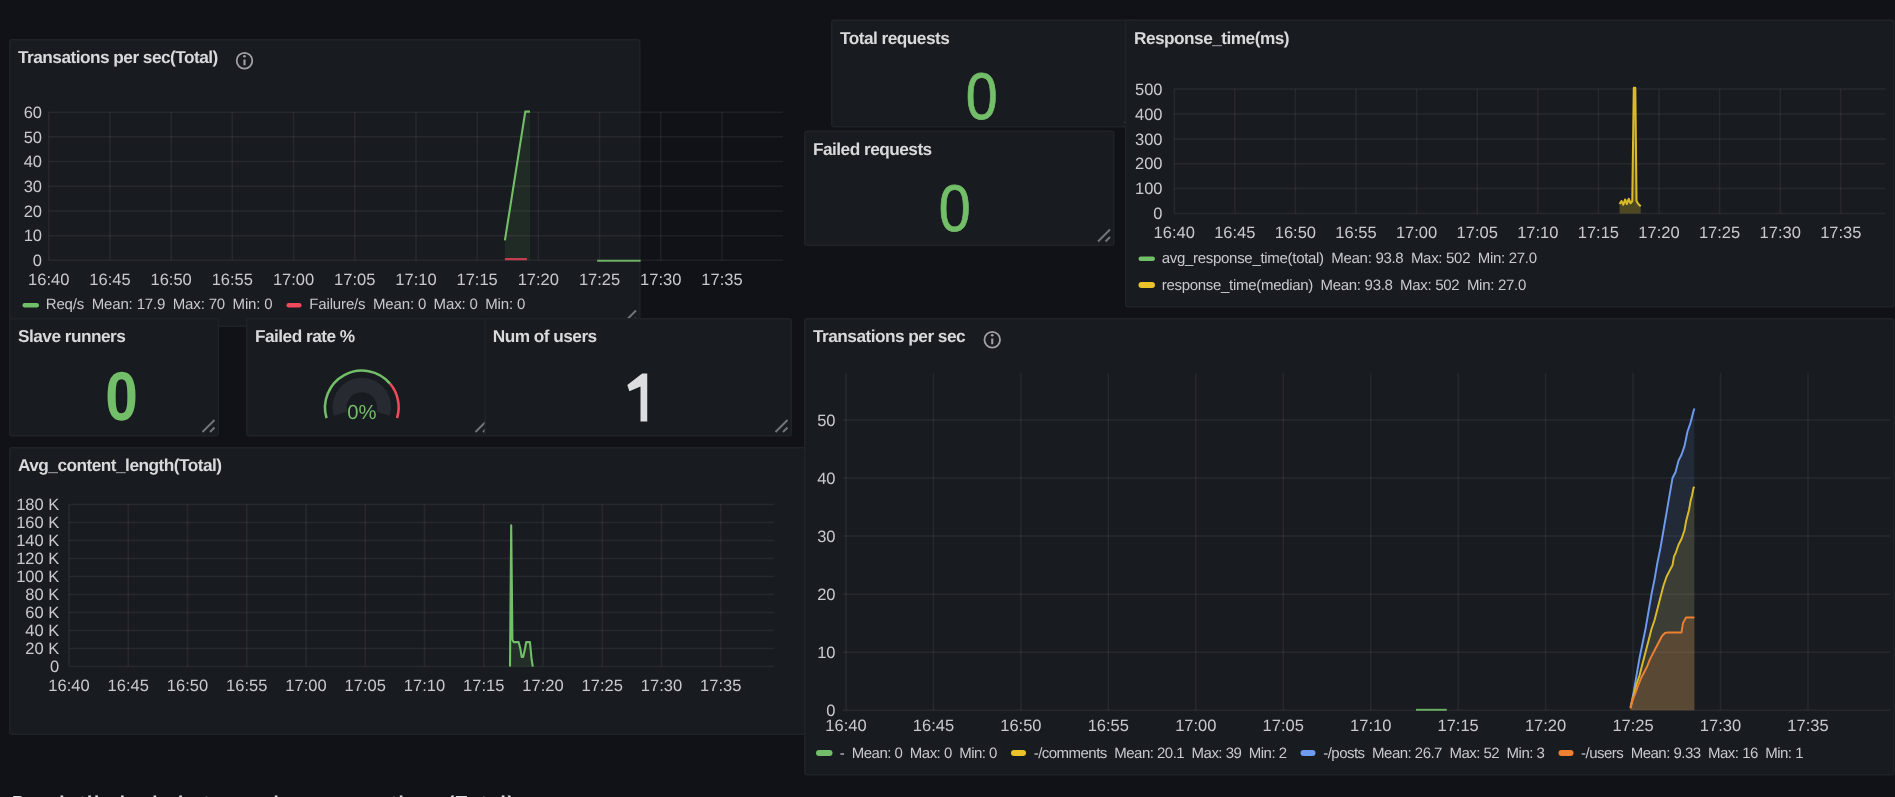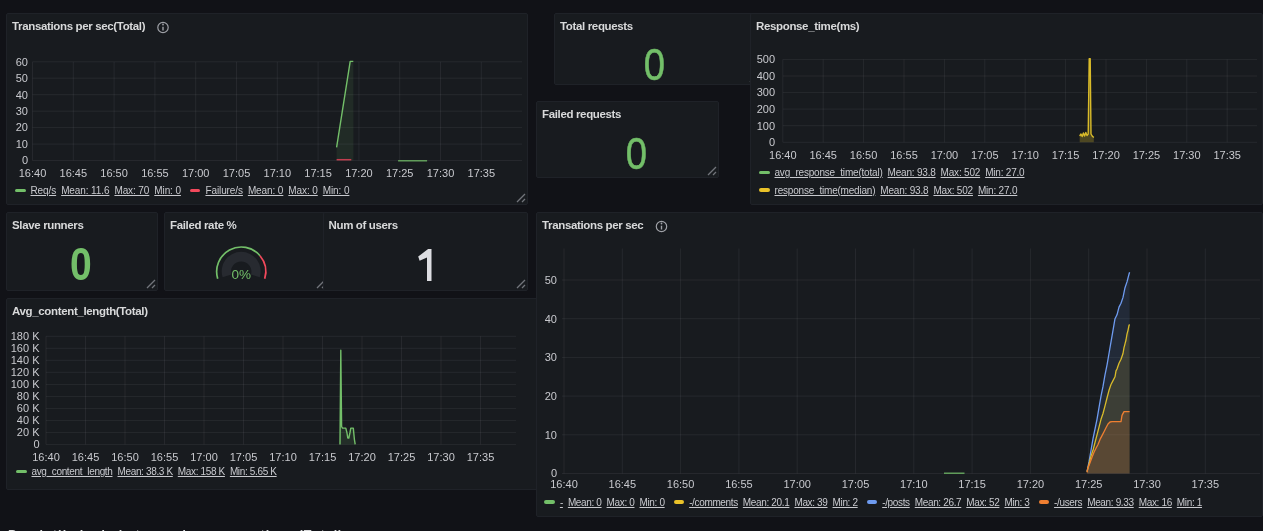--- a/index.html
+++ b/index.html
@@ -1,25 +1,25 @@
 <!DOCTYPE html>
 <html><head><meta charset="utf-8"><style>
 html,body{margin:0;padding:0;background:#111217;width:1263px;height:531px;overflow:hidden;}
 *{box-sizing:border-box;font-family:"Liberation Sans",sans-serif;}
 .panel{position:absolute;background:#181b1f;border:1px solid #1f2228;border-radius:2px;}
 .ptitle{position:absolute;font-size:11.5px;font-weight:700;color:#d8d9da;letter-spacing:-0.35px;white-space:nowrap;}
 .big{position:absolute;font-weight:700;color:#73bf69;transform:scaleX(0.85);transform-origin:center;white-space:nowrap;text-align:center;}
 .big1{position:absolute;font-weight:400;-webkit-text-stroke:0.5px #73bf69;color:#73bf69;transform:scaleX(0.87);transform-origin:center;white-space:nowrap;text-align:center;}
 text{font-family:"Liberation Sans",sans-serif;}
 .ax{font-size:11px;fill:#c8c9ce;}
-.leg{position:absolute;display:flex;align-items:center;font-size:10px;letter-spacing:-0.35px;color:#c8c9ce;white-space:nowrap;text-decoration:underline;}
+.leg{position:absolute;display:flex;align-items:center;font-size:10px;letter-spacing:-0.35px;color:#c8c9ce;white-space:nowrap;}
 .leg i{width:10.5px;height:3.4px;border-radius:2px;display:inline-block;margin-right:5px;flex:none;}
 .leg b{font-weight:400;margin-right:5px;}
 </style></head><body>
-<div class="panel" style="left:6px;top:13px;width:522px;height:192px">
+<div class="panel" style="left:6px;top:26px;width:421px;height:192px">
     <div class="ptitle" style="left:5px;top:6px">Transations per sec(Total)</div>
     <svg style="position:absolute;right:1px;bottom:1px" width="11" height="11">
       <path d="M10 2 L2 10 M10 7 L7 10" stroke="#72757b" stroke-width="1.3" fill="none"></path>
     </svg>
     <svg style="position:absolute;left:0;top:0" width="522" height="192">
       <g stroke="#9fa1a7" fill="none">
         <circle cx="156" cy="13.5" r="5.2" stroke-width="1.2"></circle>
         <line x1="156" y1="12.7" x2="156" y2="16.5" stroke-width="1.4"></line>
         <circle cx="156" cy="10.5" r="0.9" fill="#9fa1a7" stroke="none"></circle>
       </g>
@@ -62,38 +62,38 @@
       <line x1="474.3" y1="47.8" x2="474.3" y2="146.5" stroke="rgba(204,204,220,0.08)" stroke-width="1"></line>
       <text x="474.3" y="163" class="ax" text-anchor="middle">17:35</text>
       <polygon points="329.6,146.5 329.6,133.3 343.2,47.4 346.3,47.4 346.4,146.5" fill="#73bf69" fill-opacity="0.1"></polygon>
       <polyline points="329.6,133.3 343.2,47.4 346.3,47.4" fill="none" stroke="#73bf69" stroke-width="1.4" stroke-linejoin="round"></polyline>
       <line x1="329.6" y1="145.7" x2="344.3" y2="145.7" stroke="#c23e4f" stroke-width="1.5"></line>
       <line x1="391.1" y1="146.8" x2="420.1" y2="146.8" stroke="#6cb163" stroke-width="1.3"></line>
     </svg>
     <div class="leg" style="left:8px;top:171px;letter-spacing:-0.1px">
       <i style="background:#73bf69;"></i>
       <b>Req/s</b>
-      <b>Mean: 11.6</b>
+      <b>Mean: 17.9</b>
       <b>Max: 70</b>
       <b>Min: 0</b>
       <i style="background:#f2495c;margin-left:4px;"></i>
       <b>Failure/s</b>
       <b>Mean: 0</b>
       <b>Max: 0</b>
       <b>Min: 0</b>
     </div>
   </div>
 <div class="panel" style="left:554px;top:13px;width:207px;height:72px">
     <div class="ptitle" style="left:5px;top:6px">Total requests</div>
     <svg style="position:absolute;right:1px;bottom:1px" width="11" height="11">
       <path d="M10 2 L2 10 M10 7 L7 10" stroke="#72757b" stroke-width="1.3" fill="none"></path>
     </svg>
     <div class="big1" style="left:-4px;width:207px;top:29px;font-size:44px;line-height:44px;">0</div>
   </div>
-<div class="panel" style="left:536px;top:101px;width:183px;height:77px">
+<div class="panel" style="left:536px;top:87px;width:207px;height:77px">
     <div class="ptitle" style="left:5px;top:6px">Failed requests</div>
     <svg style="position:absolute;right:1px;bottom:1px" width="11" height="11">
       <path d="M10 2 L2 10 M10 7 L7 10" stroke="#72757b" stroke-width="1.3" fill="none"></path>
     </svg>
     <div class="big1" style="left:-4px;width:207px;top:30px;font-size:44px;line-height:44px;">0</div>
   </div>
 <div class="panel" style="left:750px;top:13px;width:513px;height:192px">
     <div class="ptitle" style="left:5px;top:6px">Response_time(ms)</div>
     <svg style="position:absolute;left:0;top:0" width="513" height="192">
       <line x1="31.8" y1="128.3" x2="506" y2="128.3" stroke="rgba(204,204,220,0.08)" stroke-width="1"></line>
@@ -143,21 +143,21 @@
       <b>Min: 27.0</b>
     </div>
     <div class="leg" style="left:8px;top:170.5px;letter-spacing:-0.2px">
       <i style="background:#eac229;"></i>
       <b>response_time(median)</b>
       <b>Mean: 93.8</b>
       <b>Max: 502</b>
       <b>Min: 27.0</b>
     </div>
   </div>
-<div class="panel" style="left:6px;top:212px;width:152px;height:78.5px">
+<div class="panel" style="left:6px;top:212px;width:140px;height:78.5px">
     <div class="ptitle" style="left:5px;top:6px">Slave runners</div>
     <svg style="position:absolute;right:1px;bottom:1px" width="11" height="11">
       <path d="M10 2 L2 10 M10 7 L7 10" stroke="#72757b" stroke-width="1.3" fill="none"></path>
     </svg>
     <div class="big" style="left:-2px;width:152px;top:28px;font-size:46px;line-height:46px;">0</div>
   </div>
 <div class="panel" style="left:164px;top:212px;width:164px;height:78.5px">
     <div class="ptitle" style="left:5px;top:6px">Failed rate %</div>
     <svg style="position:absolute;right:1px;bottom:1px" width="11" height="11">
       <path d="M10 2 L2 10 M10 7 L7 10" stroke="#72757b" stroke-width="1.3" fill="none"></path>
@@ -224,27 +224,20 @@
       <text x="355.0" y="161.5" class="ax" text-anchor="middle">17:20</text>
       <line x1="394.5" y1="37.3" x2="394.5" y2="145.4" stroke="rgba(204,204,220,0.08)" stroke-width="1"></line>
       <text x="394.5" y="161.5" class="ax" text-anchor="middle">17:25</text>
       <line x1="434.0" y1="37.3" x2="434.0" y2="145.4" stroke="rgba(204,204,220,0.08)" stroke-width="1"></line>
       <text x="434.0" y="161.5" class="ax" text-anchor="middle">17:30</text>
       <line x1="473.5" y1="37.3" x2="473.5" y2="145.4" stroke="rgba(204,204,220,0.08)" stroke-width="1"></line>
       <text x="473.5" y="161.5" class="ax" text-anchor="middle">17:35</text>
       <polygon points="333.0,145.4 333.0,145.4 333.8,51.2 334.6,127.5 335.5,129.1 338.8,129.1 339.9,133.5 340.8,139 341.8,139 343,133.5 343.8,129.1 346.3,129.1 347.4,140.5 348.2,145.4 348.2,145.4" fill="#73bf69" fill-opacity="0.12"></polygon>
       <polyline points="333.0,145.4 333.8,51.2 334.6,127.5 335.5,129.1 338.8,129.1 339.9,133.5 340.8,139 341.8,139 343,133.5 343.8,129.1 346.3,129.1 347.4,140.5 348.2,145.4" fill="none" stroke="#73bf69" stroke-width="1.4" stroke-linejoin="round"></polyline>
     </svg>
-    <div class="leg" style="left:9px;top:167.5px;letter-spacing:-0.35px">
-      <i style="background:#73bf69;"></i>
-      <b>avg_content_length</b>
-      <b>Mean: 38.3 K</b>
-      <b>Max: 158 K</b>
-      <b>Min: 5.65 K</b>
-    </div>
   </div>
 <div class="panel" style="left:536px;top:212px;width:727px;height:304.5px">
     <div class="ptitle" style="left:5px;top:6px">Transations per sec</div>
     <svg style="position:absolute;left:0;top:0" width="727" height="304.5">
       <g stroke="#9fa1a7" fill="none">
         <circle cx="124.5" cy="13.5" r="5.2" stroke-width="1.2"></circle>
         <line x1="124.5" y1="12.7" x2="124.5" y2="16.5" stroke-width="1.4"></line>
         <circle cx="124.5" cy="10.5" r="0.9" fill="#9fa1a7" stroke="none"></circle>
       </g>
       <line x1="25" y1="260.5" x2="723" y2="260.5" stroke="rgba(204,204,220,0.08)" stroke-width="1"></line>

